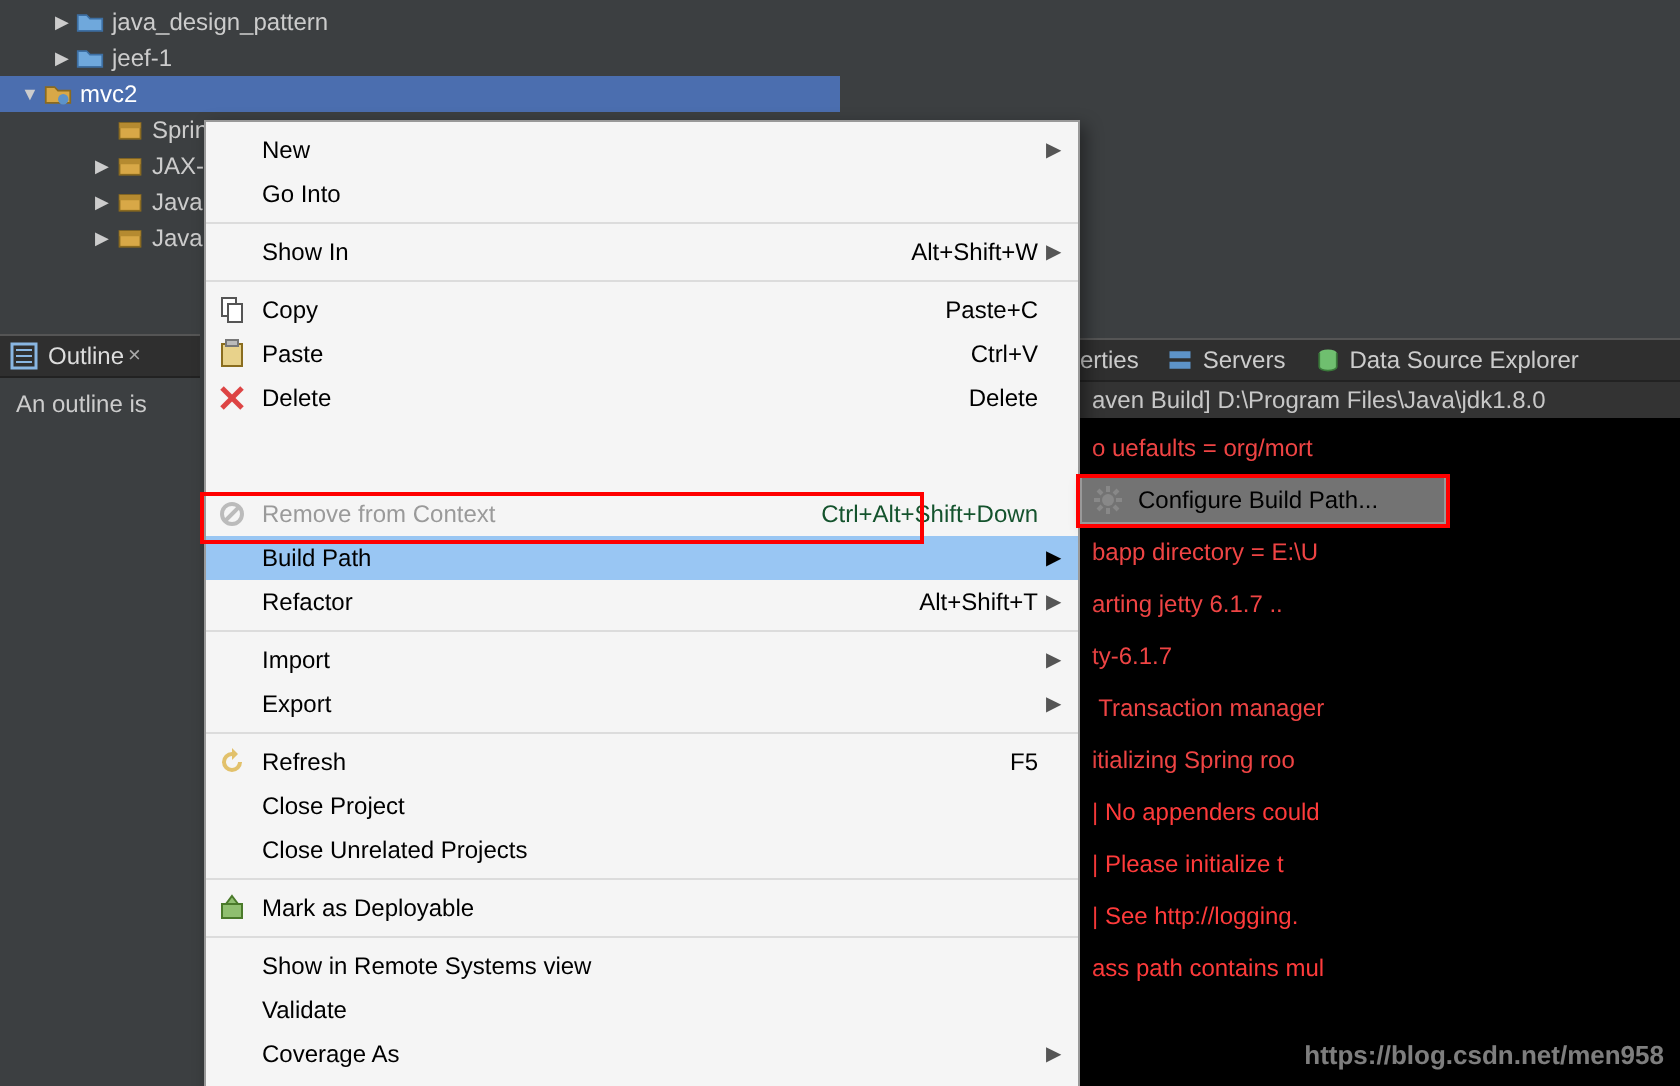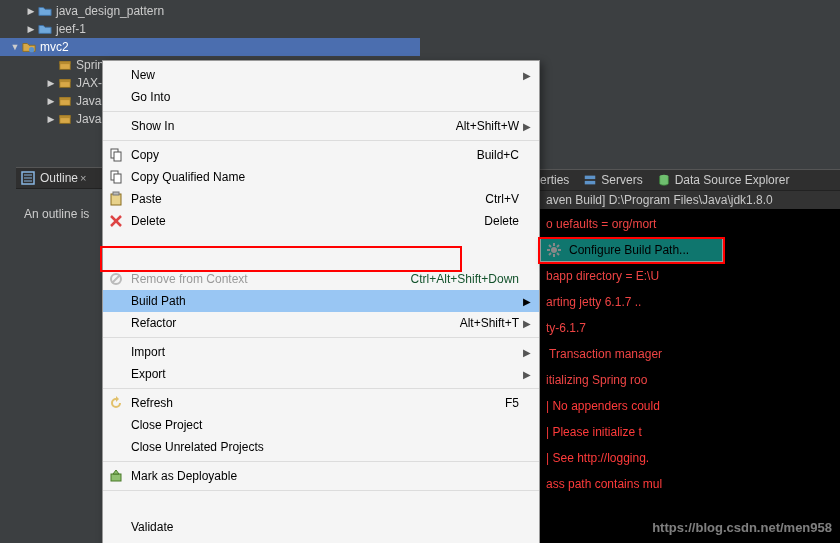--- a/index.html
+++ b/index.html
@@ -9,26 +9,26 @@
   .explorer { position: absolute; left: 0; top: 0; width: 420px; height: 543px; background: #3c3f41; padding-top: 2px; }
   .tree-item { display: flex; align-items: center; height: 18px; padding-left: 10px; color: #ccc; }
   .tree-item.lvl1 { padding-left: 26px; }
   .tree-item.lvl2 { padding-left: 46px; }
   .tree-item.selected { background: #4b6eaf; color: #fff; }
   .tw { width: 10px; display: inline-block; text-align: center; font-size: 9px; margin-right: 2px; color: #ccc; }
   .folder-icon, .proj-icon, .pkg-icon { width: 14px; height: 14px; display: inline-flex; align-items: center; justify-content: center; margin-right: 4px; }
   .folder-icon svg, .proj-icon svg, .pkg-icon svg { width: 14px; height: 14px; }
 
   
-  .outline-panel { position: absolute; left: 16px; top: 167px; width: 100px; }
+  .outline-panel { position: absolute; left: 0; top: 167px; width: 100px; }
   .outline-tab { display: flex; align-items: center; background: #2f2f2f; height: 22px; border-top: 1px solid #555; border-bottom: 1px solid #222; }
   .outline-tab .icon { width: 16px; height: 16px; margin: 0 4px; }
   .outline-tab .lbl { color: #ddd; }
   .outline-tab .close { margin-left: 2px; color: #aaa; font-size: 11px; }
-  .outline-body { padding: 6px 8px; color: #ccc; font-size: 12px; margin-top: 12px; }
+  .outline-body { padding: 6px 8px; color: #ccc; font-size: 12px; }
 
   
   .right-area { position: absolute; left: 420px; top: 0; right: 0; bottom: 0; background: #3c3f41; }
   .tabs-row { position: absolute; left: 540px; top: 169px; right: 0; height: 22px; display: flex; align-items: center; background: #2f2f2f; border-top: 1px solid #555; border-bottom: 1px solid #222; }
   .tabs-row .tab { display: flex; align-items: center; margin-right: 14px; color: #ccc; }
   .tabs-row .tab .ic { width: 14px; height: 14px; margin-right: 4px; }
   .status-bar { position: absolute; left: 540px; top: 191px; right: 0; height: 18px; padding-left: 6px; color: #c8c8c8; display: flex; align-items: center; background: #333; font-size: 12px; overflow: hidden; white-space: nowrap; }
 
   
   .console { position: absolute; left: 540px; top: 209px; right: 0; bottom: 0; background: #000; font-family: Consolas, monospace; font-size: 16px; line-height: 26px; padding: 2px 6px; white-space: pre; overflow: hidden; }
@@ -47,21 +47,21 @@
   .cm-label { flex: 1; }
   .cm-accel { color: #000; margin-right: 4px; }
   .cm-item.disabled .cm-accel { color: #14532d; }
   .cm-arrow { width: 10px; color: #555; font-size: 10px; }
   .cm-item.highlight .cm-arrow { color: #000; }
   .red-box { position: absolute; border: 2px solid #ff0000; pointer-events: none; }
 
   
   .submenu { position: absolute; left: 540px; top: 237px; width: 183px; background: #f5f5f5; border: 1px solid #999; box-shadow: 3px 3px 8px rgba(0,0,0,0.4); }
   .submenu .cm-item { height: 23px; }
-  .submenu .cm-item.highlight { background: #0f766e; justify-content: space-between; }
+  .submenu .cm-item.highlight { background: #737373; justify-content: space-between; }
 
   
   .watermark { position: absolute; right: 8px; bottom: 8px; color: rgba(230,230,230,0.55); font-size: 13px; font-family: sans-serif; font-weight: bold; }
 </style>
 </head>
 <body>
 
 <div class="explorer">
   <div id="tree">
       <div class="tree-item lvl1">
@@ -202,31 +202,21 @@
     <div class="cm-sep"></div>
     <div class="cm-group">
       <div class="cm-item">
         <span class="cm-icon">
           <svg viewBox="0 0 16 16">
             <rect x="3" y="2" width="7" height="9" fill="#fff" stroke="#555"></rect>
             <rect x="6" y="5" width="7" height="9" fill="#fff" stroke="#555"></rect>
           </svg>
         </span>
         <span class="cm-label">Copy</span>
-        <span class="cm-accel">Build+C</span>
-        <span class="cm-arrow"></span>
-      </div>
-      <div class="cm-item">
-        <span class="cm-icon">
-          <svg viewBox="0 0 16 16">
-            <rect x="3" y="2" width="7" height="9" fill="#fff" stroke="#555"></rect>
-            <rect x="6" y="5" width="7" height="9" fill="#fff" stroke="#555"></rect>
-          </svg>
-        </span>
-        <span class="cm-label">Copy Qualified Name</span>
+        <span class="cm-accel">Paste+C</span>
         <span class="cm-arrow"></span>
       </div>
       <div class="cm-item">
         <span class="cm-icon">
           <svg viewBox="0 0 16 16">
             <rect x="3" y="3" width="10" height="11" fill="#e8d28b" stroke="#8a6d1f"></rect>
             <rect x="5" y="1" width="6" height="3" fill="#bbb" stroke="#777"></rect>
           </svg>
         </span>
         <span class="cm-label">Paste</span>
@@ -313,20 +303,21 @@
           </svg>
         </span>
         <span class="cm-label">Mark as Deployable</span>
         <span class="cm-arrow"></span>
       </div>
     </div>
     <div class="cm-sep"></div>
     <div class="cm-group">
       <div class="cm-item">
         <span class="cm-icon"></span>
+        <span class="cm-label">Show in Remote Systems view</span>
         <span class="cm-arrow"></span>
       </div>
       <div class="cm-item">
         <span class="cm-icon"></span>
         <span class="cm-label">Validate</span>
         <span class="cm-arrow"></span>
       </div>
       <div class="cm-item">
         <span class="cm-icon"></span>
         <span class="cm-label">Coverage As</span>

